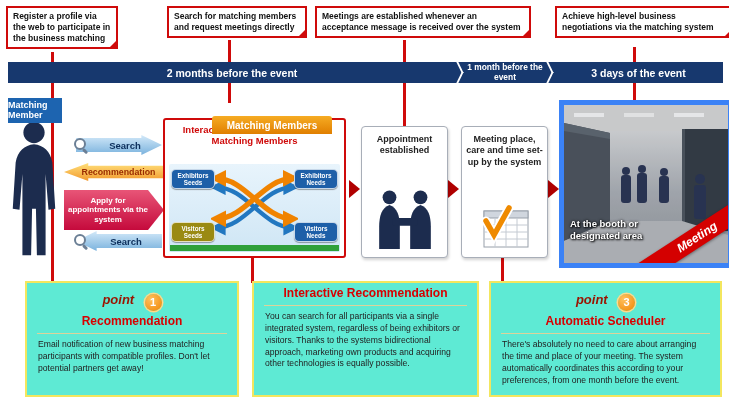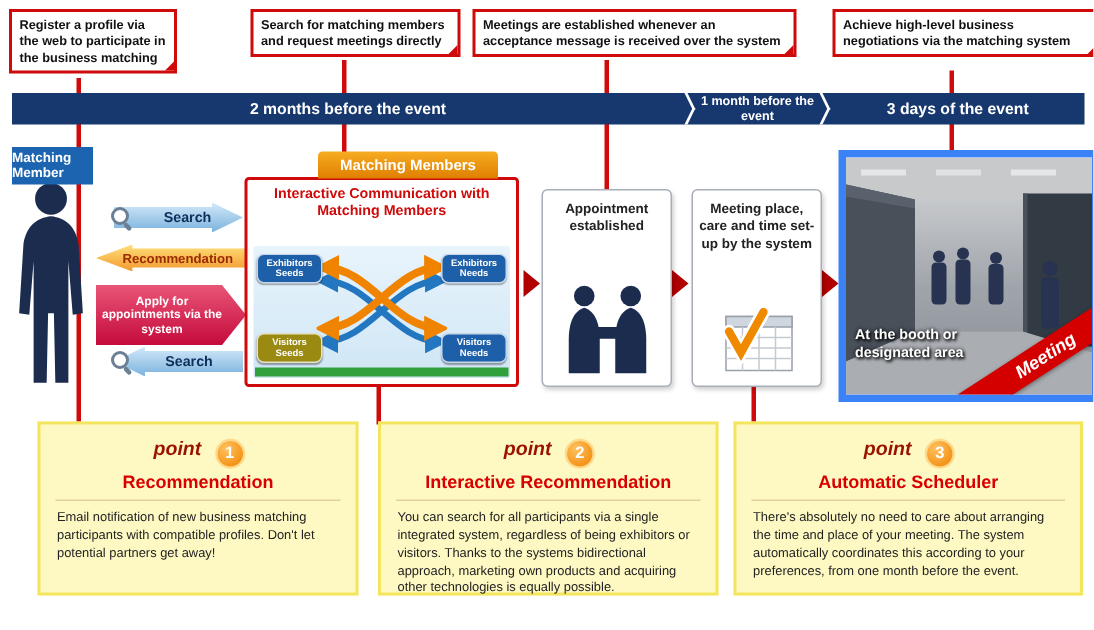--- a/index.html
+++ b/index.html
@@ -46,21 +46,21 @@
   .reco-label{font-size:8.8px;color:#9b2c00;}
   .apply-label{font-size:8px;color:#fff;line-height:1.2;padding:0 16px 0 4px;}
   .mag{position:absolute;width:16px;height:16px;z-index:4;}
   .mag::before{content:"";position:absolute;left:1px;top:1px;width:8px;height:8px;background:#fff;
                border:2.5px solid #6b7f95;border-radius:50%;}
   .mag::after{content:"";position:absolute;left:11px;top:11px;width:6px;height:2.5px;background:#6b7f95;
               transform:rotate(45deg);transform-origin:0 0;border-radius:2px;}
 
   
   .panel{position:absolute;left:163px;top:101px;width:183px;height:157px;z-index:3;}
-  .panel-header{position:absolute;left:14px;right:14px;top:0;height:18px;
+  .panel-header{position:absolute;left:14px;right:14px;top:15px;height:18px;
                 background:linear-gradient(180deg,#f6ac23,#e07f00);color:#fff;font-weight:bold;
                 font-size:10px;display:flex;align-items:center;justify-content:center;
                 border-radius:3px 3px 0 0;z-index:2;margin-left:35px;}
   .panel-box{position:absolute;left:0;right:0;top:17px;bottom:0;background:#fff;
              border:2px solid #cf0a0a;border-radius:3px;}
   .panel-title{margin:4px 2px 0;color:#cf0a0a;font-weight:bold;font-size:9.5px;text-align:center;line-height:1.18;}
   .diagram{position:absolute;left:4px;right:4px;top:44px;bottom:4px;
            background:linear-gradient(180deg,#e8f4fc,#cfe6f5);border-radius:2px;}
   .greenbar{position:absolute;left:1px;right:1px;bottom:1px;height:6px;background:#2fa03a;}
   .badge{position:absolute;width:40px;padding:2px 1px;border-radius:5px;color:#fff;font-weight:bold;
@@ -85,21 +85,21 @@
   .photo{position:absolute;left:559px;top:100px;width:164px;height:158px;overflow:hidden;
          border:5px solid #3b82f6;z-index:3;}
   .photo svg{position:absolute;inset:0;}
   .venue-caption{position:absolute;left:6px;bottom:22px;width:95px;color:#fff;font-weight:bold;
                  font-size:9.5px;line-height:1.2;text-shadow:0 0 3px #000,1px 1px 2px #000;}
   .ribbon{position:absolute;right:-34px;bottom:16px;width:130px;transform:rotate(-33deg);
           background:#d40000;color:#fff;font-weight:bold;font-style:italic;font-size:12px;
           text-align:center;padding:3px 0;box-shadow:0 1px 3px rgba(0,0,0,.4);}
 
   
-  .point{position:absolute;top:281px;height:116px;background:#fef9c3;border:2px solid #f3e65e;
+  .point{position:absolute;top:281px;height:116px;background:#5eead4;border:2px solid #f3e65e;
          box-sizing:border-box;z-index:3;}
   .p-head{text-align:center;margin-top:7px;}
   .p-word{color:#9b1300;font-weight:bold;font-style:italic;font-size:13px;margin-right:6px;}
   .p-num{display:inline-block;width:17px;height:17px;line-height:17px;border-radius:50%;
          background:radial-gradient(circle at 35% 30%,#ffc15e,#f08300);color:#fff;font-weight:bold;
          font-size:11px;text-align:center;vertical-align:-2px;box-shadow:0 0 0 1.5px #ffd98a;}
   .p-title{text-align:center;color:#d80000;font-weight:bold;font-size:12px;margin:3px 0 5px;}
   .p-divider{height:1px;background:#ddd39a;margin:0 10px 5px;}
   .p-body{margin:0 11px;font-size:8.6px;color:#222;line-height:1.38;}
 </style>
@@ -266,24 +266,20 @@
     <div class="p-head">
       <span class="p-word">point</span>
       <span class="p-num">1</span>
     </div>
     <div class="p-title">Recommendation</div>
     <div class="p-divider"></div>
     <div class="p-body">Email notification of new business matching participants with compatible profiles. Don't let potential partners get away!</div>
   </div>
 
   <div class="point" style="left:252px;width:227px">
-    <div class="p-head">
-      <span class="p-word">point</span>
-      <span class="p-num">2</span>
-    </div>
     <div class="p-title">Interactive Recommendation</div>
     <div class="p-divider"></div>
     <div class="p-body">You can search for all participants via a single integrated system, regardless of being exhibitors or visitors. Thanks to the systems bidirectional approach, marketing own products and acquiring other technologies is equally possible.</div>
   </div>
 
   <div class="point" style="left:489px;width:233px">
     <div class="p-head">
       <span class="p-word">point</span>
       <span class="p-num">3</span>
     </div>

